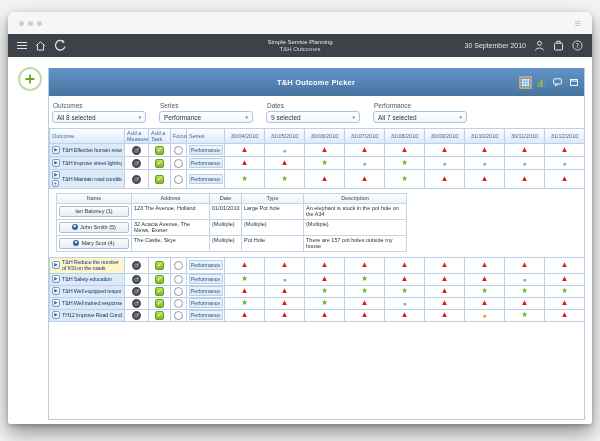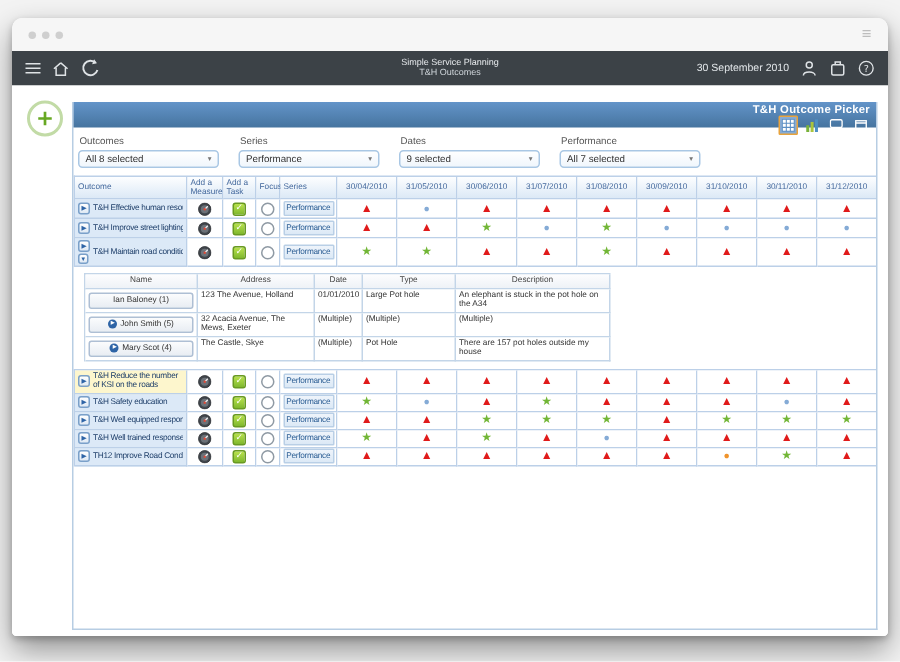--- a/index.html
+++ b/index.html
@@ -30,21 +30,21 @@
   .tb-right{margin-left:auto;display:flex;align-items:center;gap:8px;}
   .tb-date{font-size:7px;color:#e3e7ea;}
   
   .content{position:relative;height:367px;background:#fff;}
   .add-btn{
     position:absolute;left:10px;top:10px;width:20px;height:20px;border-radius:50%;
     border:2px solid #c2dba6;background:#fff;display:flex;align-items:center;justify-content:center;cursor:pointer;
   }
   
   .picker{position:absolute;left:40px;top:11px;width:537px;height:352px;border:1px solid #b7cde3;border-top:none;background:#fff;box-sizing:border-box;}
-  .picker-title{height:17px;background:linear-gradient(#6394c9,#46749f);display:flex;align-items:flex-end;padding:0 4px;flex-direction:column;}
+  .picker-title{height:28px;background:linear-gradient(#6394c9,#46749f);display:flex;align-items:center;padding:0 4px;}
   .pt-label{flex:1;text-align:center;color:#fff;font-size:7.5px;font-weight:bold;letter-spacing:.2px;}
   .pt-icons{display:flex;align-items:center;gap:3px;}
   .tbtn{width:13px;height:13px;display:inline-flex;align-items:center;justify-content:center;border-radius:1px;}
   .tbtn.sel{border:1px solid #e8a33d;background:#87abd3;box-sizing:border-box;}
   .picker-body{position:relative;height:333px;overflow:hidden;}
   
   .filters{margin:6px 0 0 3px;display:flex;}
   .fblock{width:107px;}
   .flabel{font-size:6.5px;color:#555;margin:0 0 2px 1px;}
   .fbox{

